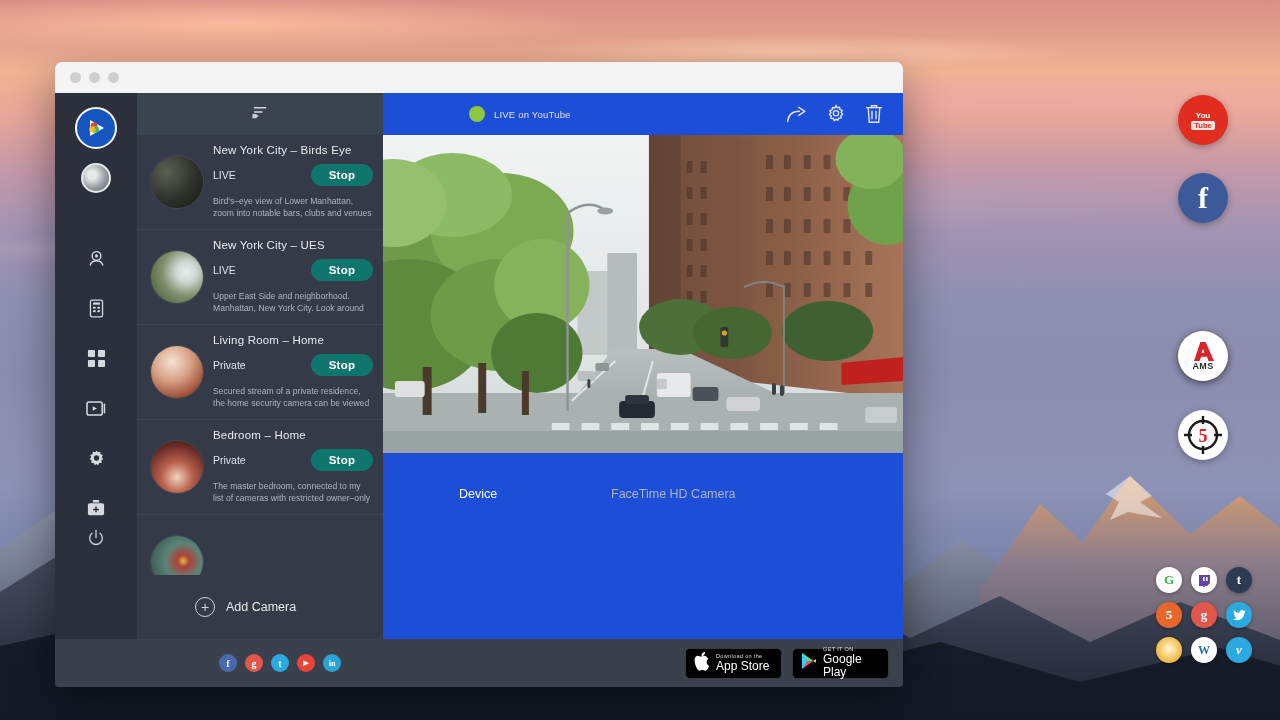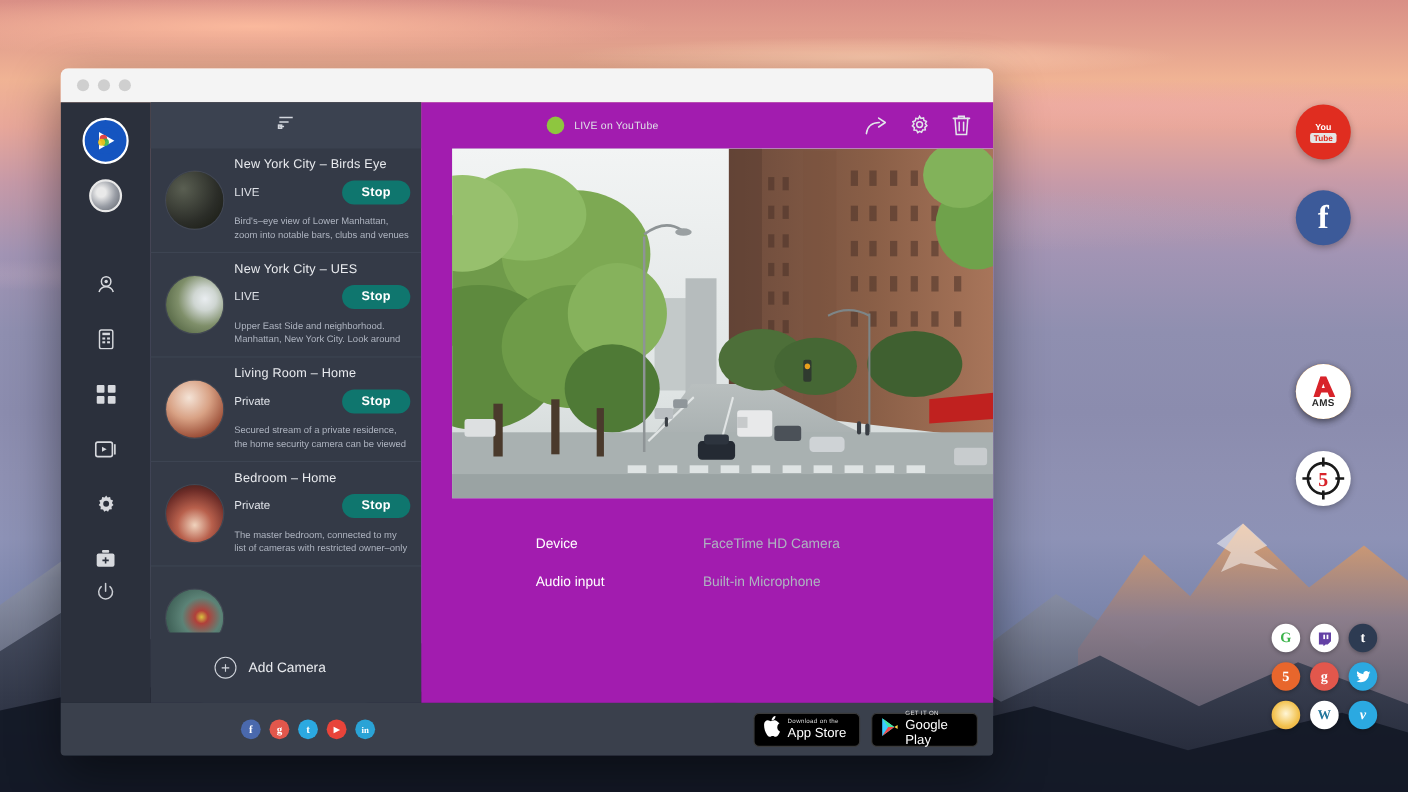--- a/index.html
+++ b/index.html
@@ -125,21 +125,21 @@
     padding: 22px 0 22px 58px; cursor: pointer; flex: 0 0 auto;
   }
   #add-cam .plus {
     width: 20px; height: 20px; border-radius: 50%;
     border: 1.4px solid #cfd3da; color: #cfd3da; font-size: 14px;
     display: flex; align-items: center; justify-content: center; line-height: 1;
   }
   #add-cam .lbl { color: #e8eaee; font-size: 12.5px; }
 
   
-  #stage { flex: 1 1 auto; background: #a21caf; display: flex; flex-direction: column; min-width:0;padding-left:28px; }
+  #stage { flex: 1 1 auto; background: #1d4ed8; display: flex; flex-direction: column; min-width:0; }
   #stage-top {
     height: 42px; flex: 0 0 auto; display: flex; align-items: center;
     padding: 0 20px 0 14px; gap: 10px;
   }
   #live-wrap { display: flex; align-items: center; gap: 9px; margin-left: 72px; }
   #live-dot { width: 16px; height: 16px; border-radius: 50%; background: #8ec63f; }
   #live-label { color: #dfe2e8; font-size: 9.5px; letter-spacing: .2px; }
   #stage-top-actions { margin-left: auto; display: flex; align-items: center; gap: 19px; }
   .tb-icon { cursor: pointer; display:flex; align-items:center; justify-content:center; }
 
@@ -587,24 +587,20 @@
           </g>
         </svg>
       </div>
 
 
       <div id="specs">
         <div class="spec-row">
           <span class="spec-key">Device</span>
           <span class="spec-val">FaceTime HD Camera</span>
         </div>
-        <div class="spec-row">
-          <span class="spec-key">Audio input</span>
-          <span class="spec-val">Built-in Microphone</span>
-        </div>
       </div>
 
     </div>
   </div>
 
   <div id="statusbar">
 
     <div id="socials">
       <span class="soc" style="background:#4a69ad;">f</span>
       <span class="soc" style="background:#e2574c;">g</span>

